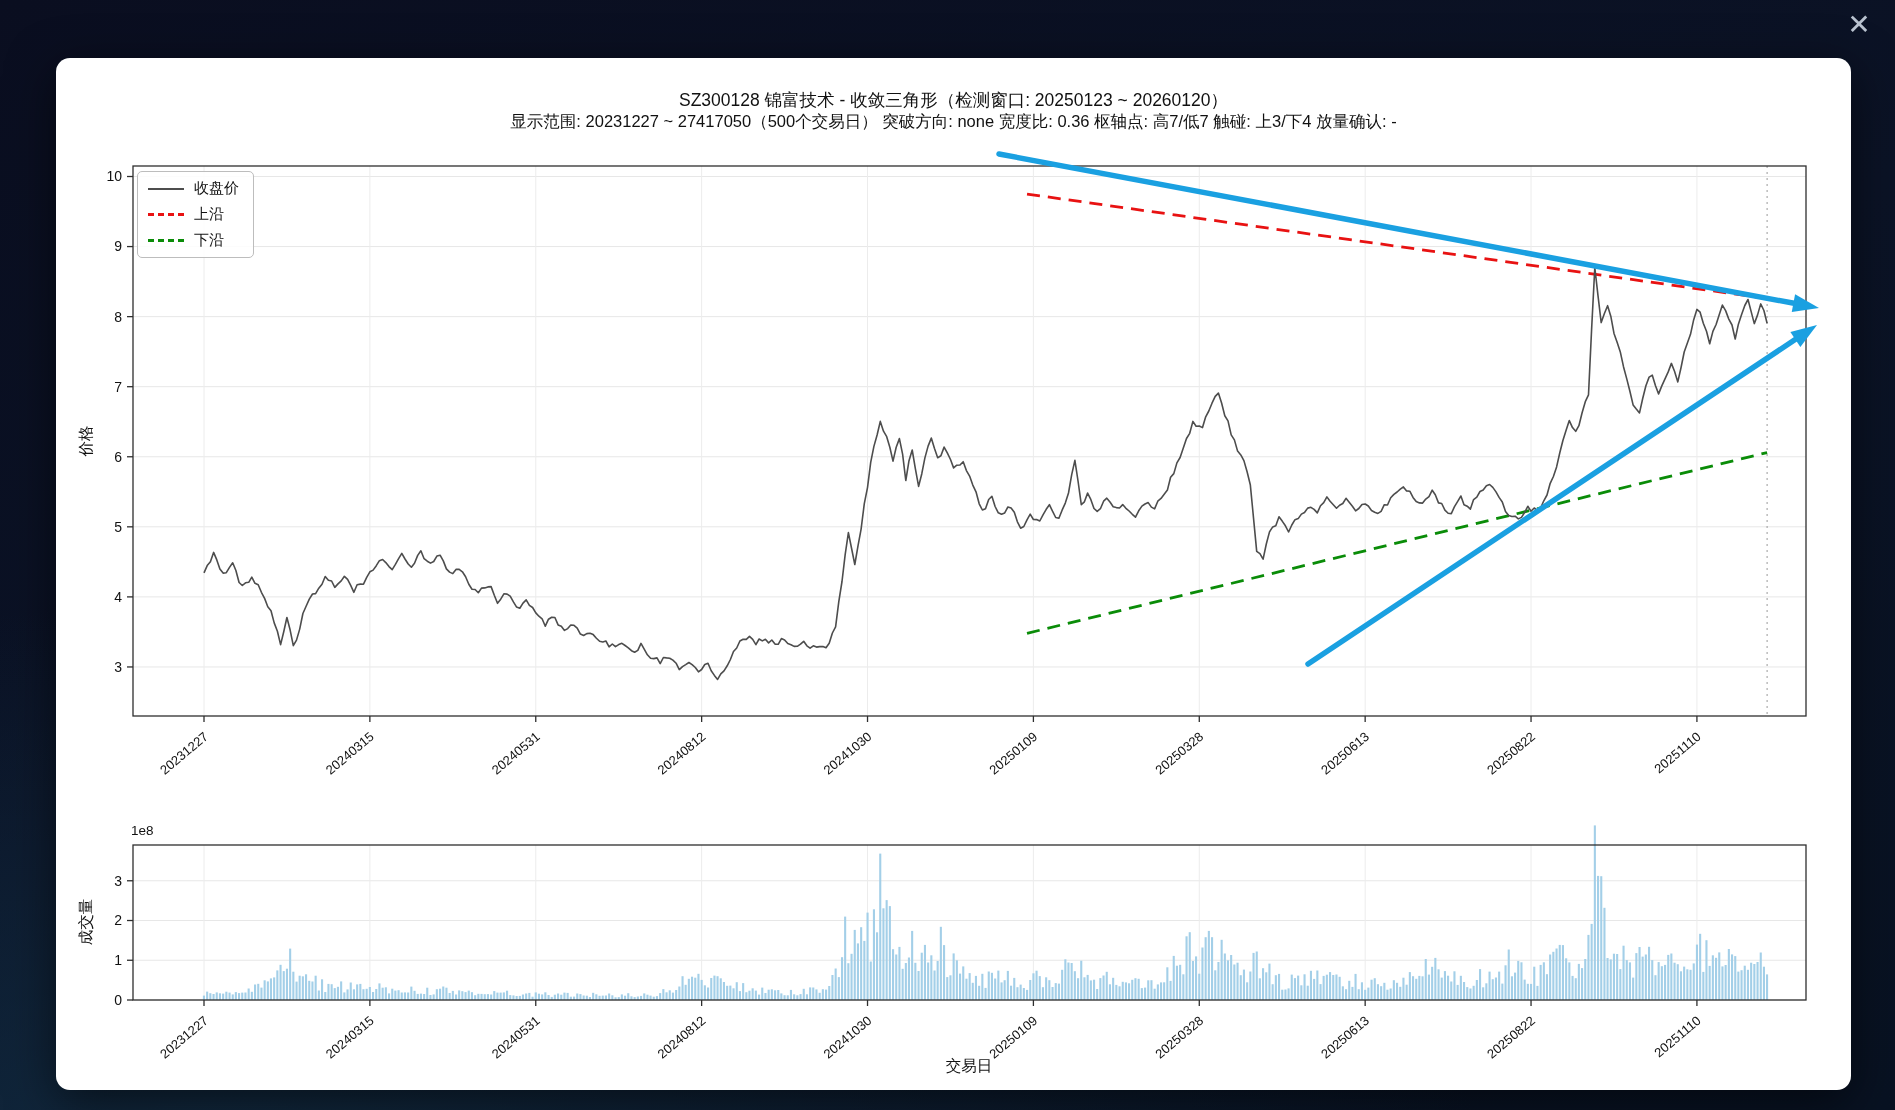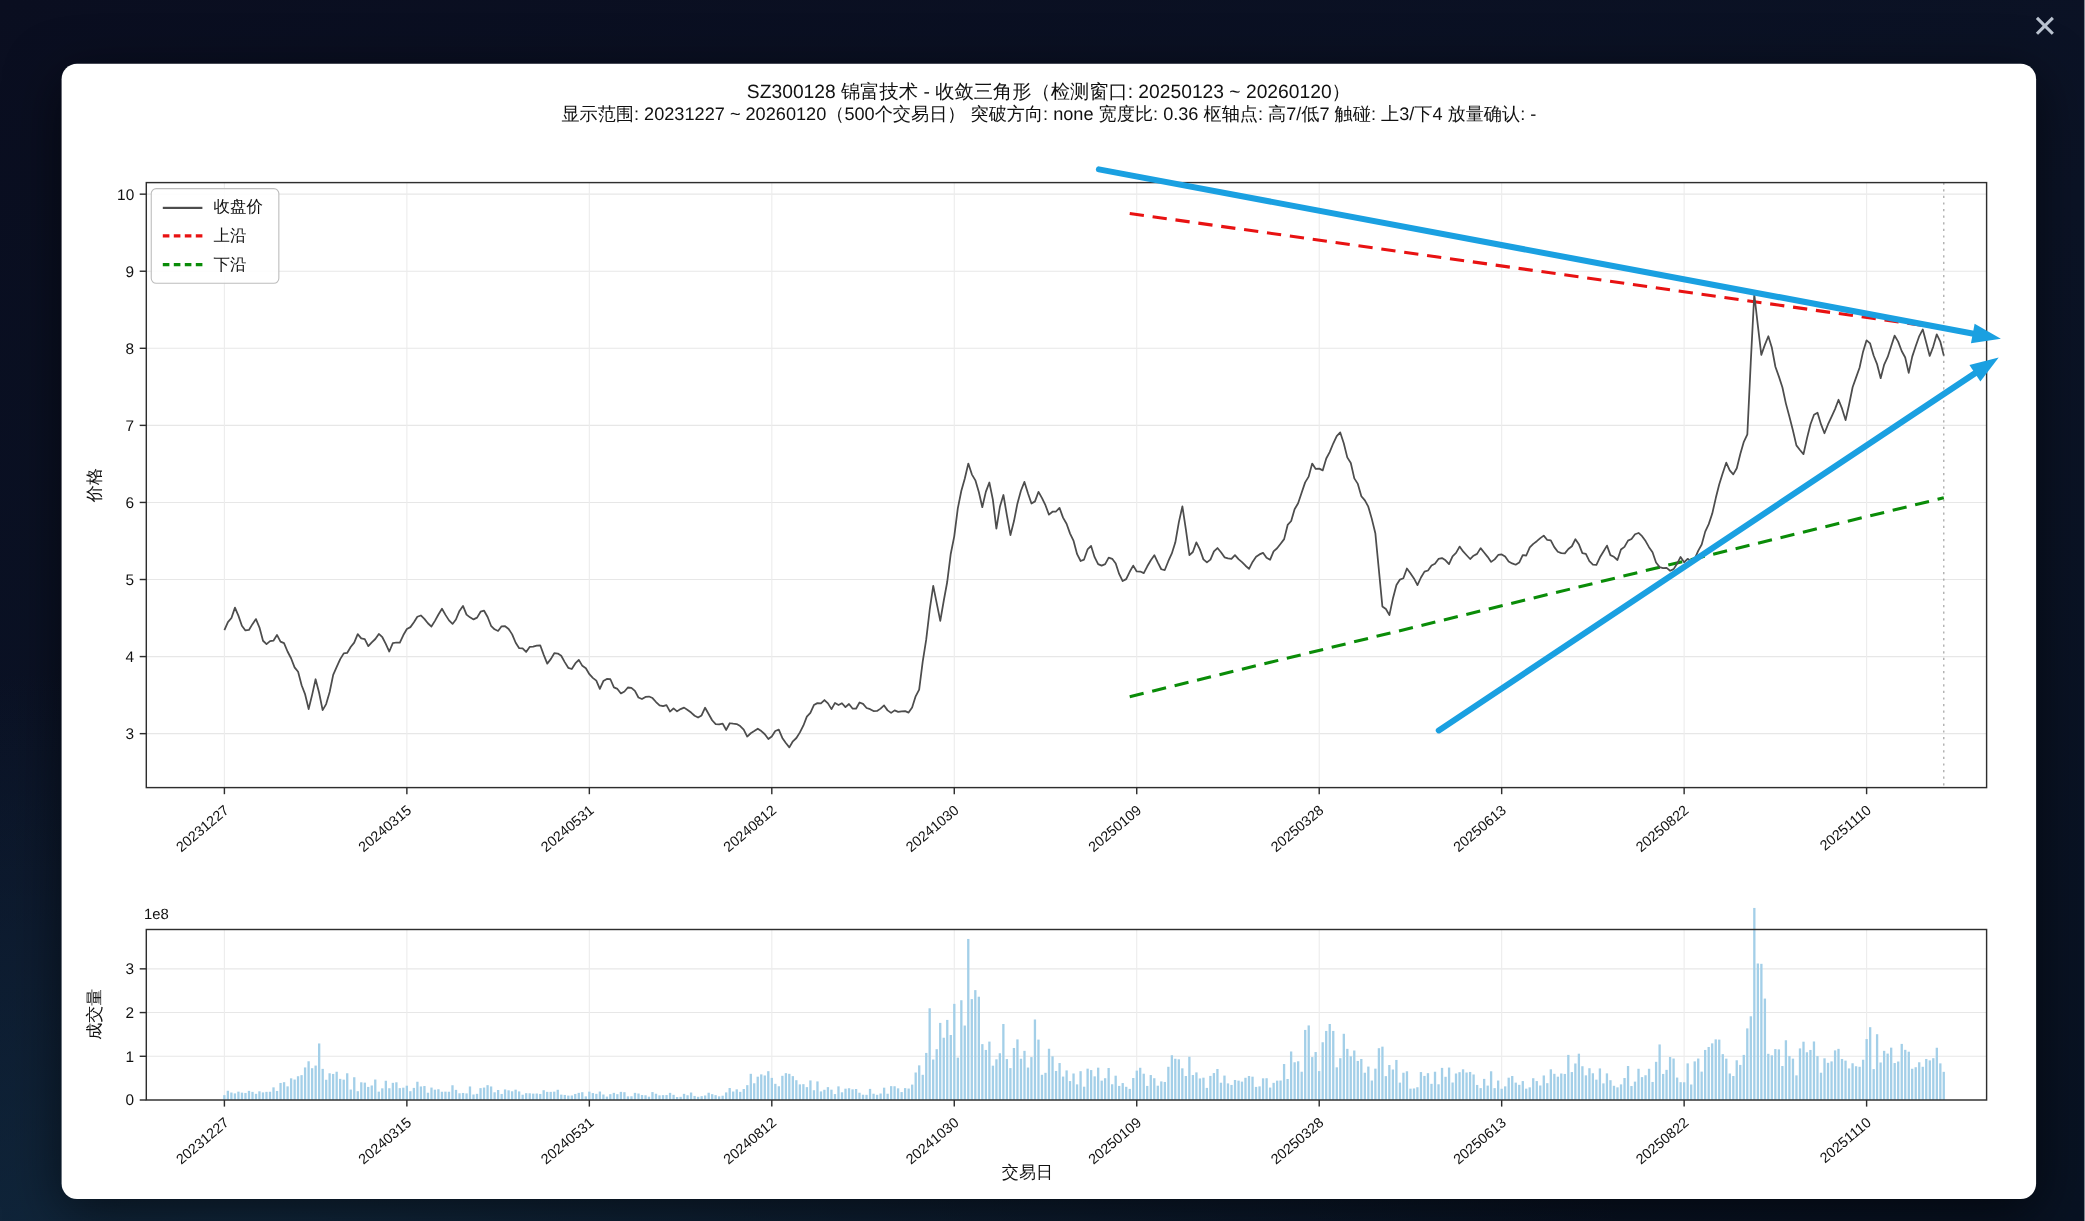--- a/index.html
+++ b/index.html
@@ -15,21 +15,21 @@
     display:flex;align-items:center;justify-content:center;
     color:#b9c2cf;font-size:28px;font-weight:700;cursor:pointer;z-index:20;
     user-select:none;
   }
   .card{
     position:absolute;left:56px;top:58px;width:1795px;height:1032px;
     background:#ffffff;border-radius:14px;
     box-shadow:0 12px 48px rgba(0,0,0,.55);
   }
   .titles{position:absolute;left:0;right:0;top:14px;text-align:center;color:#111;z-index:2;}
-  .titles .t1{font-size:17.5px;font-weight:500;line-height:22px;}
+  .titles .t1{font-size:17.5px;font-weight:500;line-height:22px;margin-top:17px;}
   .titles .t2,.titles .t3{font-size:16.5px;font-weight:500;line-height:21px;}
   #chart-svg{position:absolute;left:0;top:0;z-index:5;pointer-events:none;overflow:visible;}
   .legend{
     position:absolute;left:81px;top:113px;z-index:6;
     background:rgba(255,255,255,.85);border:1px solid #bdbdbd;border-radius:5px;
     padding:7px 14px 7px 10px;display:flex;flex-direction:column;gap:7px;text-align:center;
   }
   .lg-row{display:flex;align-items:center;gap:10px;font-size:15px;color:#111;}
   .lg-line{width:36px;height:0;display:inline-block;}
   .lg-solid{border-top:2.5px solid #4d4d4d;}
@@ -40,41 +40,41 @@
   .ctr{transform:translate(-50%,0);}
 </style>
 </head>
 <body>
 
 <div class="close-btn">✕</div>
 
 <div class="card">
   <div class="titles">
     <div class="t1">SZ300128 锦富技术 - 收敛三角形（检测窗口: 20250123 ~ 20260120）</div>
-    <div class="t2">显示范围: 20231227 ~ 20260120（500个交易日）  突破方向: none  宽度比: 0.36  枢轴点: 高7/低7  触碰: 上3/下4  放量确认: -</div>
+    <div class="t2">显示范围: 20231227 ~ 27417050（500个交易日）  突破方向: none  宽度比: 0.36  枢轴点: 高7/低7  触碰: 上3/下4  放量确认: -</div>
   </div>
 
   <div class="legend">
     <div class="lg-row">
       <span class="lg-line lg-solid"></span>
       <span>收盘价</span>
     </div>
     <div class="lg-row">
       <span class="lg-line lg-dash-red"></span>
       <span>上沿</span>
     </div>
     <div class="lg-row">
       <span class="lg-line lg-dash-green"></span>
       <span>下沿</span>
     </div>
   </div>
 
   <div class="axis-label rot" style="left:30px;top:383px;">价格</div>
   <div class="axis-label rot" style="left:30px;top:864px;">成交量</div>
-  <div class="axis-label ctr" style="left:878px;top:998px;">交易日</div>
+  <div class="axis-label ctr" style="left:913px;top:998px;">交易日</div>
 
   <svg id="chart-svg" width="1795" height="1032">
       <g>
         <line x1="77" x2="1750" y1="608.9554140127389" y2="608.9554140127389" stroke="#e7e7e7" stroke-width="1"></line>
         <line x1="77" x2="1750" y1="538.8917197452229" y2="538.8917197452229" stroke="#e7e7e7" stroke-width="1"></line>
         <line x1="77" x2="1750" y1="468.828025477707" y2="468.828025477707" stroke="#e7e7e7" stroke-width="1"></line>
         <line x1="77" x2="1750" y1="398.7643312101911" y2="398.7643312101911" stroke="#e7e7e7" stroke-width="1"></line>
         <line x1="77" x2="1750" y1="328.70063694267515" y2="328.70063694267515" stroke="#e7e7e7" stroke-width="1"></line>
         <line x1="77" x2="1750" y1="258.6369426751593" y2="258.6369426751593" stroke="#e7e7e7" stroke-width="1"></line>
         <line x1="77" x2="1750" y1="188.57324840764335" y2="188.57324840764335" stroke="#e7e7e7" stroke-width="1"></line>

